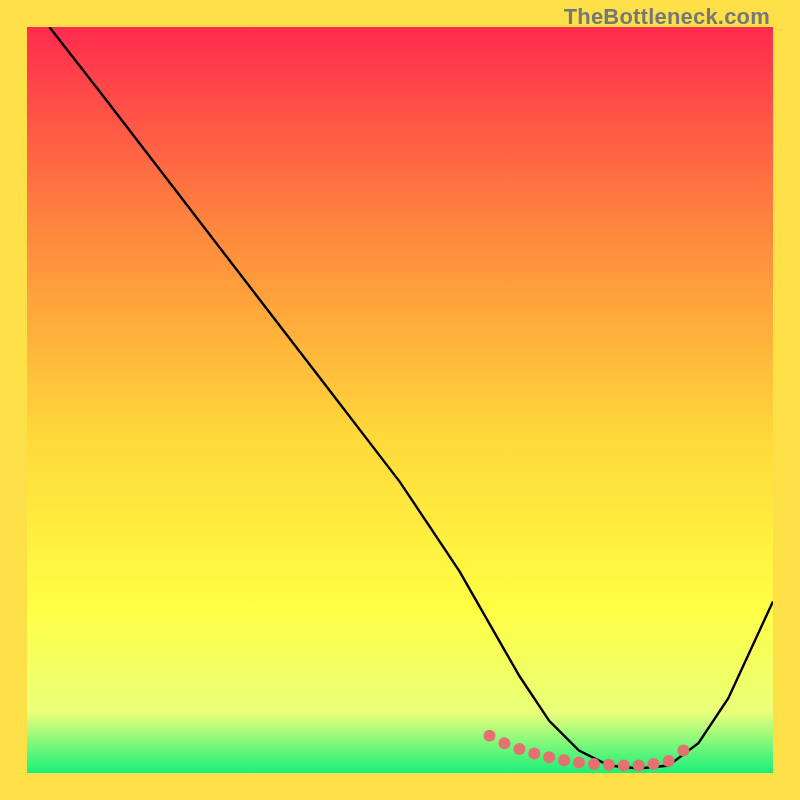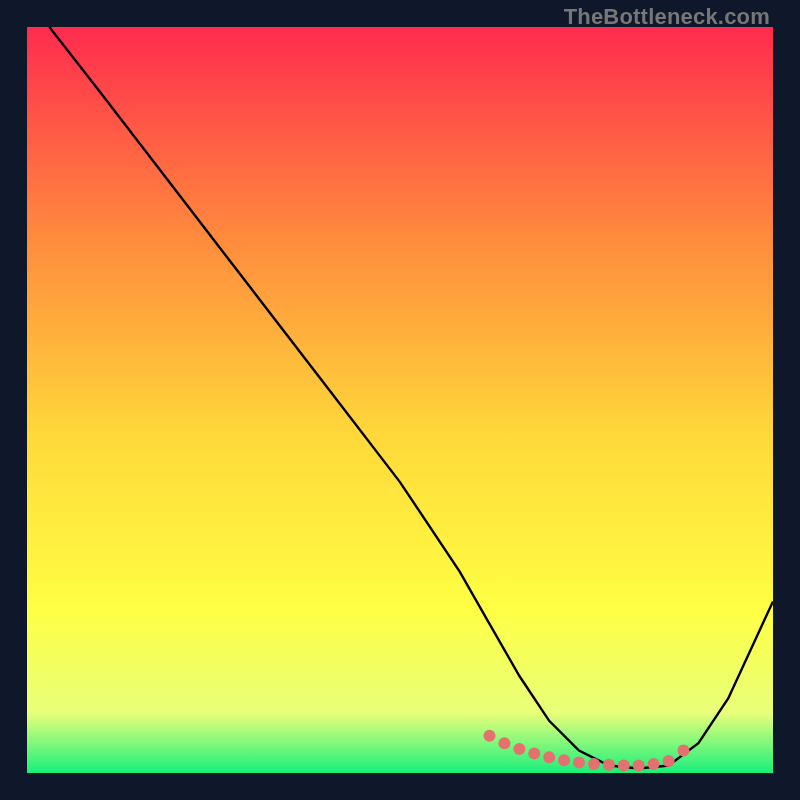--- a/index.html
+++ b/index.html
@@ -8,21 +8,21 @@
     width: 800px;
     height: 800px;
     background: #000;
     overflow: hidden;
     font-family: Arial, Helvetica, sans-serif;
   }
   .frame {
     position: absolute;
     left: 0; top: 0;
     width: 800px; height: 800px;
-    background: #0f172a;
+    background: #fde047;
   }
   .plot {
     position: absolute;
     left: 27px;
     top: 27px;
     width: 746px;
     height: 746px;
   }
   .watermark {
     position: absolute;

